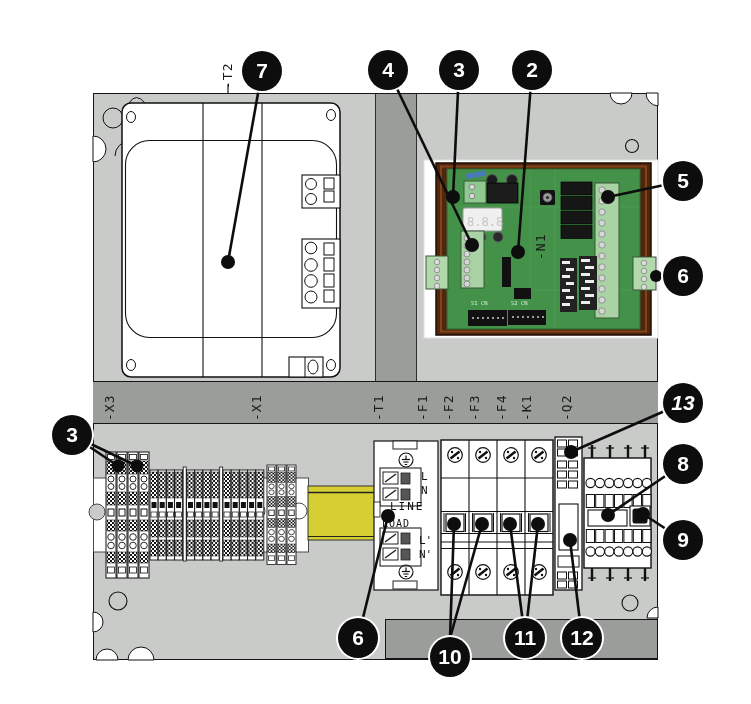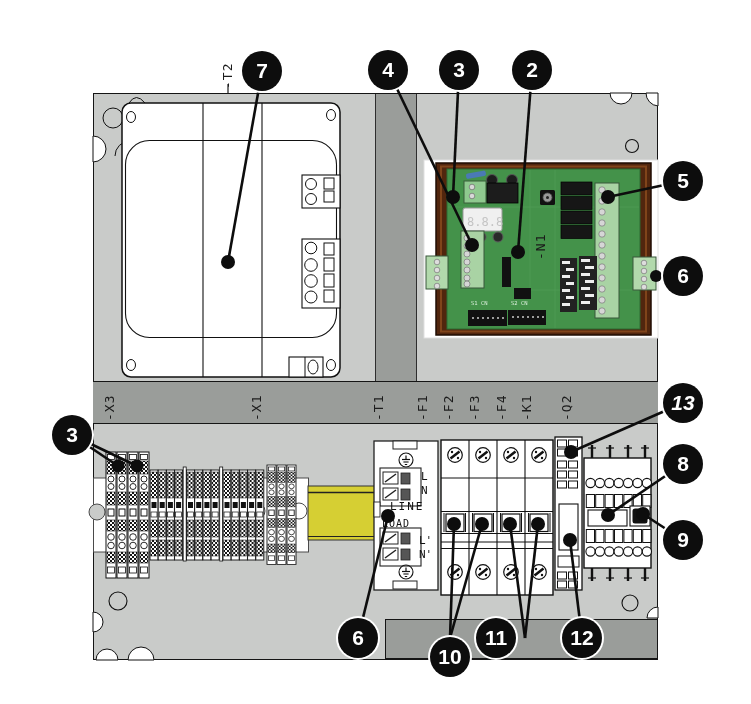--- a/index.html
+++ b/index.html
@@ -488,18 +488,18 @@
   <div class="balloon" style="left:512px;top:50px;">2</div>
   <div class="balloon" style="left:439px;top:50px;">3</div>
   <div class="balloon" style="left:368px;top:50px;">4</div>
   <div class="balloon" style="left:663px;top:161px;">5</div>
   <div class="balloon" style="left:663px;top:256px;">6</div>
   <div class="balloon" style="left:338px;top:618px;">6</div>
   <div class="balloon" style="left:242px;top:51px;">7</div>
   <div class="balloon" style="left:663px;top:444px;">8</div>
   <div class="balloon" style="left:663px;top:520px;">9</div>
   <div class="balloon" style="left:430px;top:637px;">10</div>
-  <div class="balloon" style="left:476px;top:618px;">11</div>
+  <div class="balloon" style="left:505px;top:618px;">11</div>
   <div class="balloon" style="left:52px;top:415px;">3</div>
   <div class="balloon" style="left:663px;top:383px;font-style:italic;">13</div>
   <div class="balloon" style="left:562px;top:618px;">12</div>
 
 </div>
 
 </body></html>

